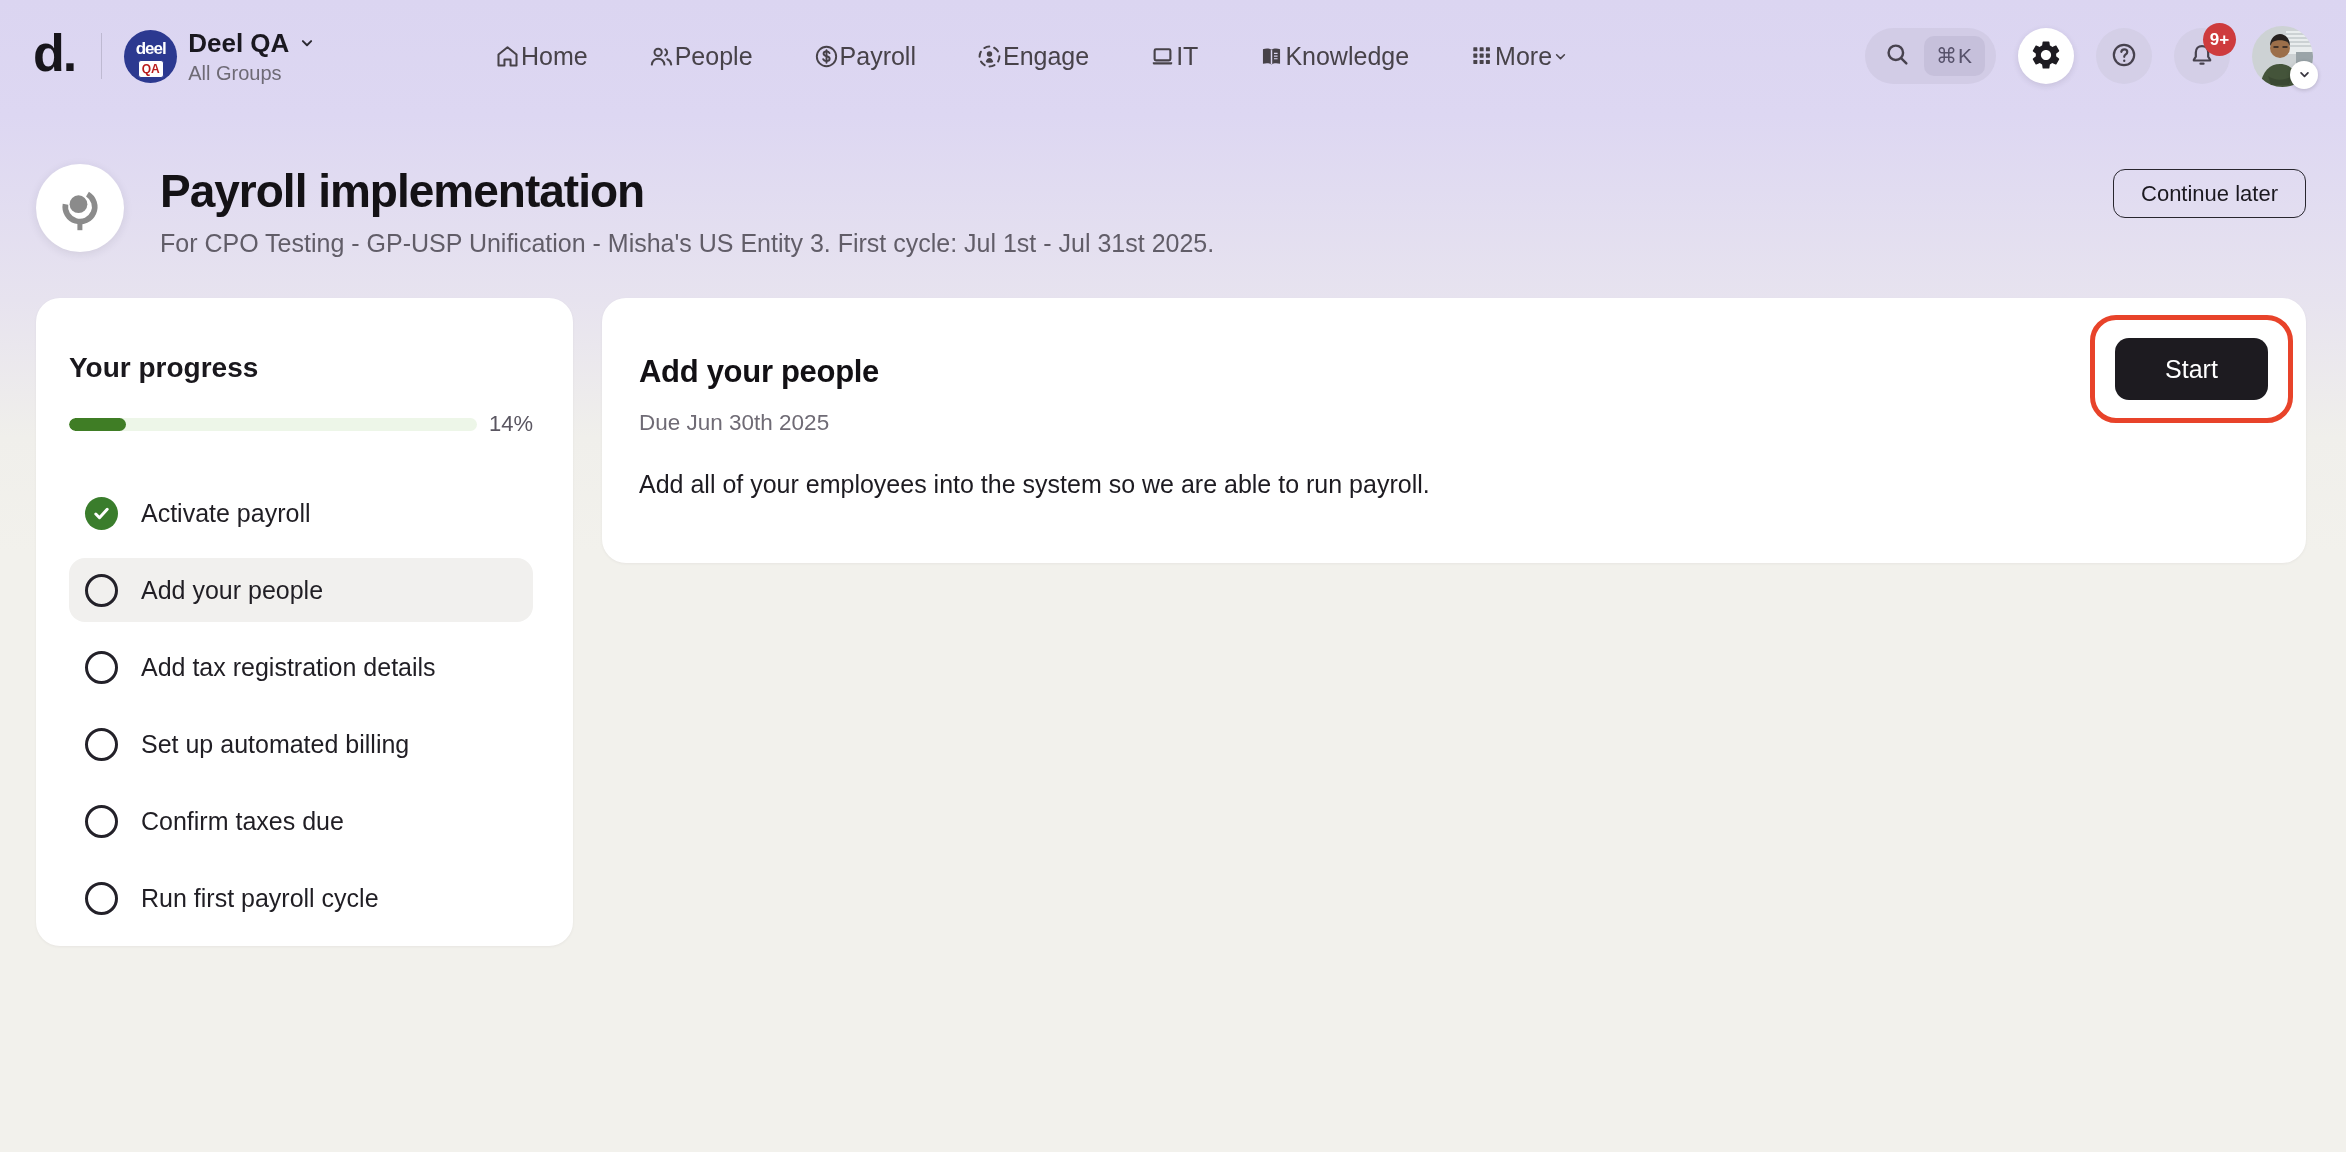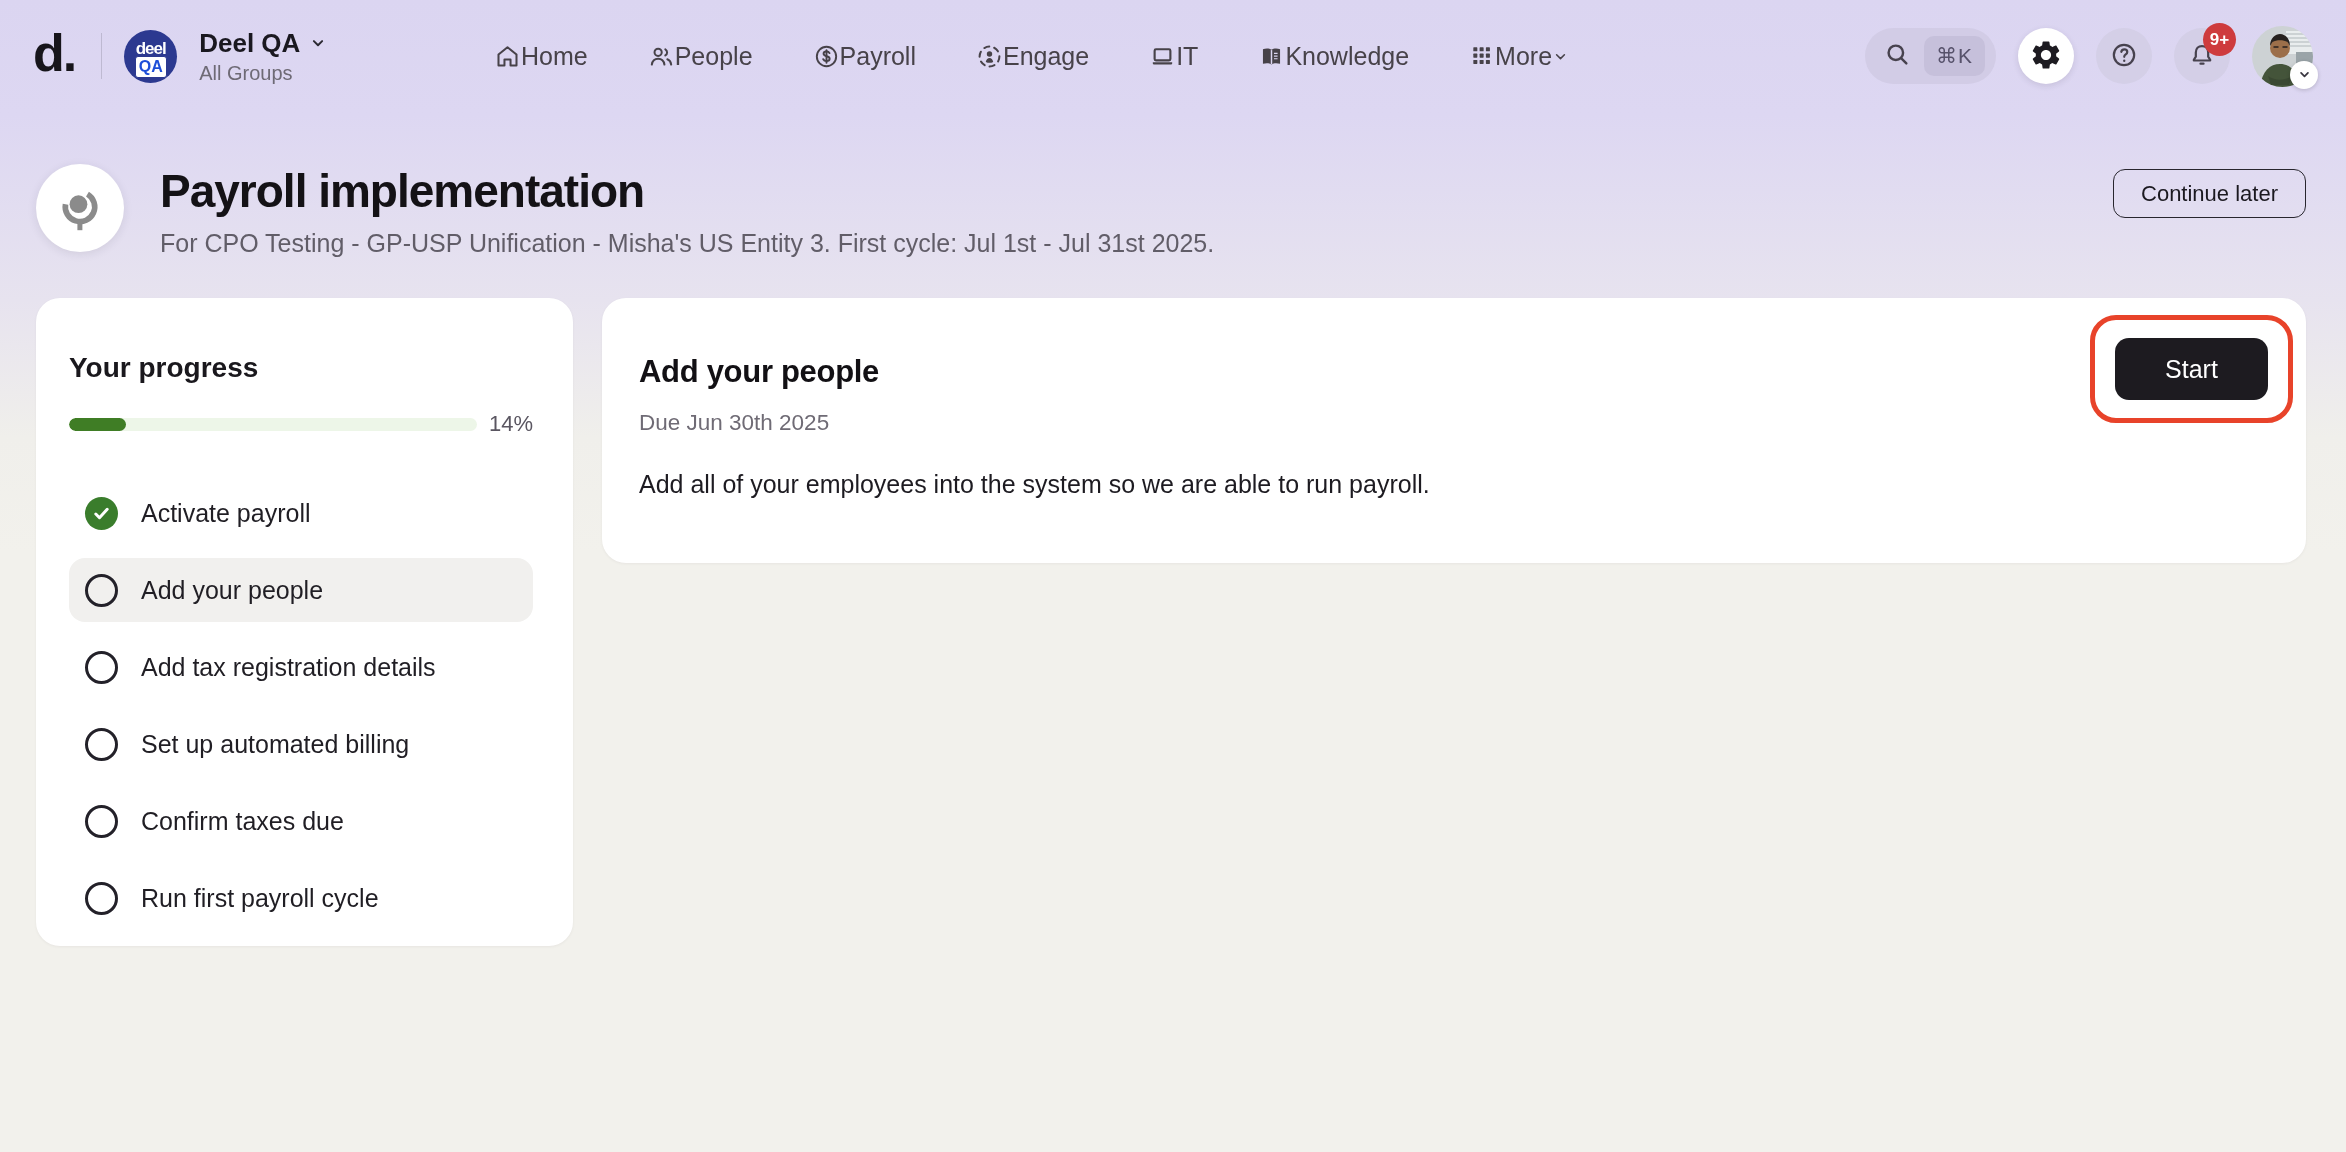--- a/index.html
+++ b/index.html
@@ -7,24 +7,24 @@
     font-family:"Liberation Sans","DejaVu Sans",sans-serif;
     background:linear-gradient(180deg,#dbd5f1 0%,#ddd7f2 10%,#e7e3ef 26%,#f0efeb 38%,#f2f1ec 48%,#f2f1ec 100%);
     color:#1c1a20;
   }
   .page{position:relative;width:2346px;height:1152px;}
 
   
   .topbar{position:relative;display:flex;align-items:center;height:112px;padding:0 33px;box-sizing:border-box;}
   .logo{font-size:52px;font-weight:800;color:#17151b;letter-spacing:-2px;line-height:1;padding-bottom:6px;cursor:pointer;}
   .tb-divider{width:1px;height:46px;background:rgba(23,21,27,.15);margin:0 22px 0 26px;}
-  .company{display:flex;align-items:center;gap:22px;cursor:pointer;}
+  .company{display:flex;align-items:center;gap:11px;cursor:pointer;}
   .company-avatar{position:relative;width:53px;height:53px;border-radius:50%;background:#2c3990;flex:none;overflow:hidden;}
   .ca-deel{position:absolute;top:9px;left:0;right:0;text-align:center;color:#fff;font-weight:700;font-size:17px;letter-spacing:-1px;}
-  .ca-qa{position:absolute;bottom:5px;left:50%;transform:translateX(-50%);background:#fff;color:#1d4ed8;font-weight:800;font-size:16px;line-height:1;padding:2px 3px;border-radius:3px;border:1px solid #2c3990;}
+  .ca-qa{position:absolute;bottom:5px;left:50%;transform:translateX(-50%);background:#fff;color:#b91c1c;font-weight:800;font-size:12px;line-height:1;padding:2px 3px;border-radius:3px;border:1px solid #2c3990;}
   .company-name-row{display:flex;align-items:center;gap:9px;}
   .company-name{font-size:26px;font-weight:700;color:#1a1820;}
   .company-sub{font-size:20px;color:#6e6a75;margin-top:3px;}
 
   .nav{position:absolute;left:494px;top:0;height:112px;display:flex;align-items:center;gap:60px;}
   .nav-item{display:flex;align-items:center;cursor:pointer;}
   .nav-label{font-size:25px;color:#474249;font-weight:500;}
   .nav-icon svg,.nav-chev svg{display:block;}
 
   .top-actions{margin-left:auto;display:flex;align-items:center;gap:22px;}

